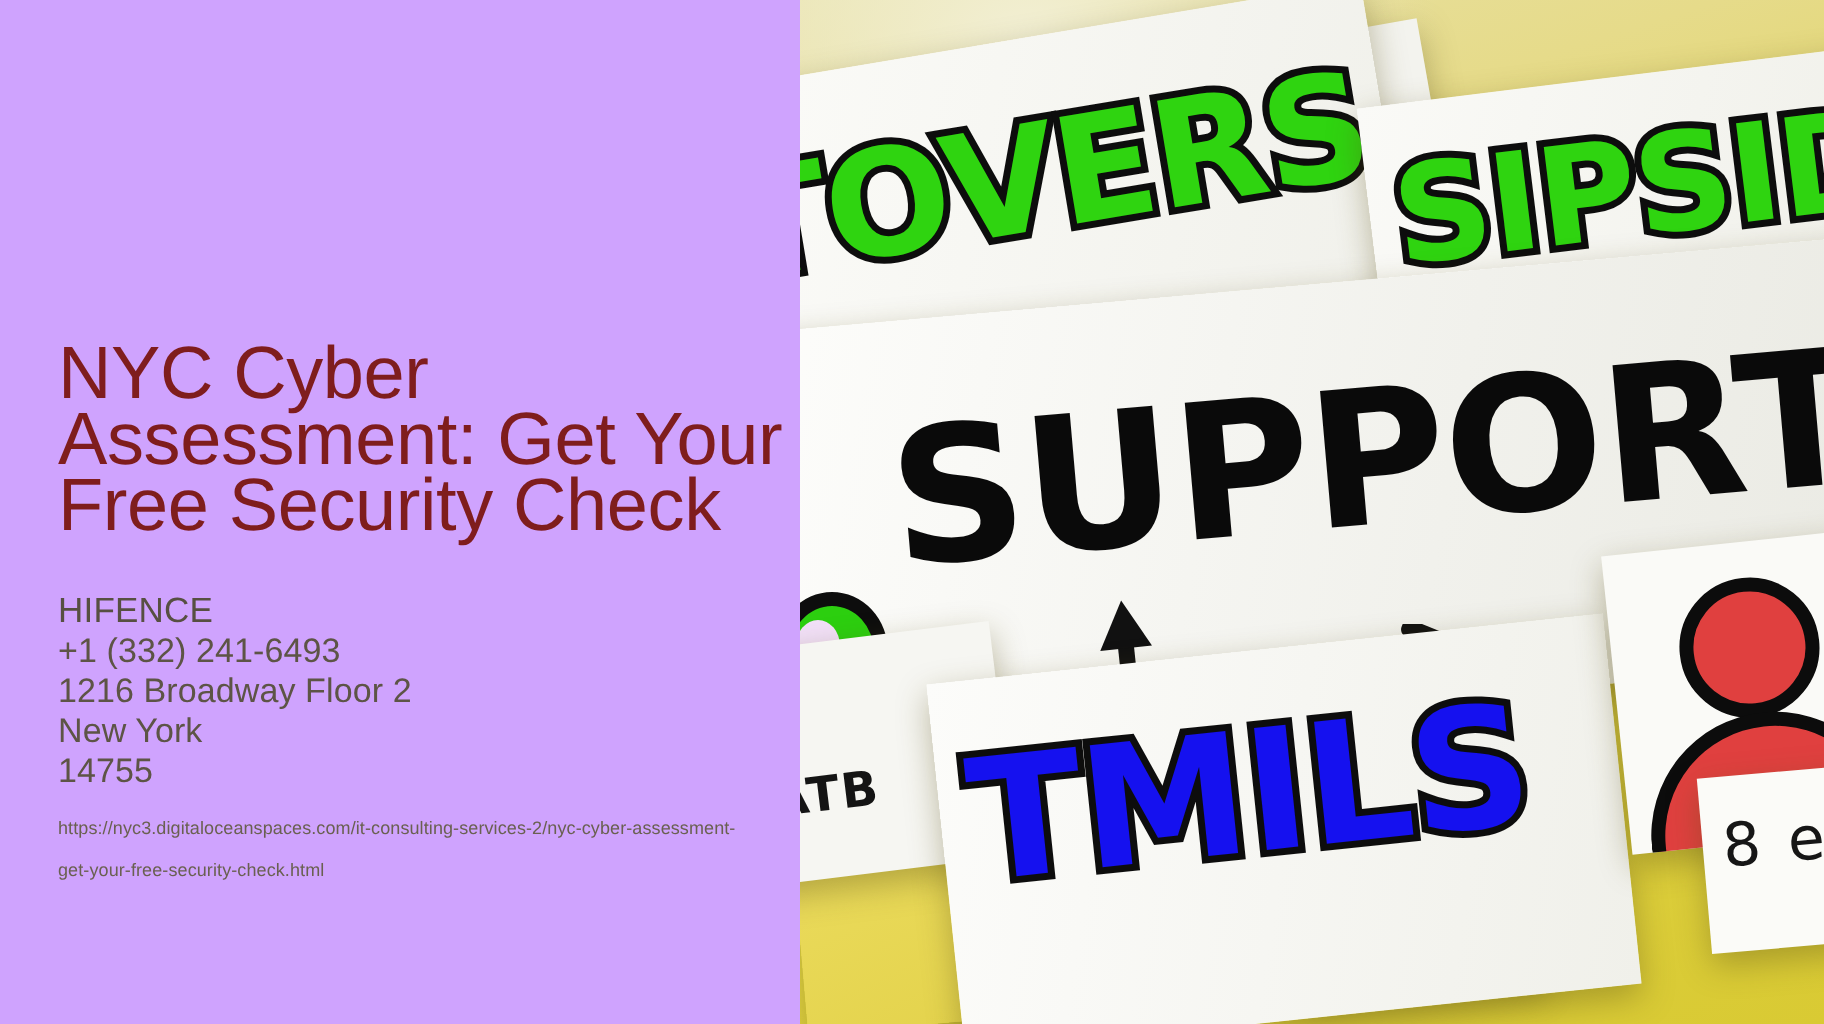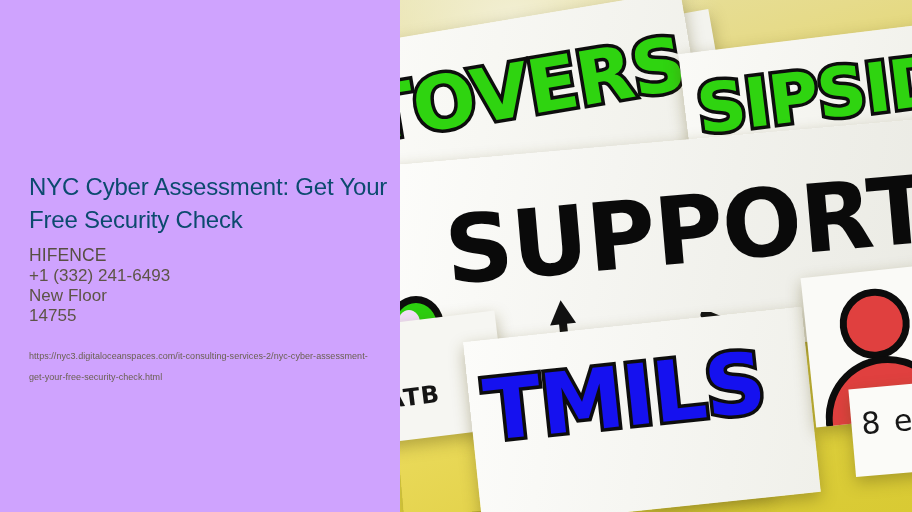--- a/index.html
+++ b/index.html
@@ -22,43 +22,43 @@
     flex:0 0 400px;
     background:#cfa3fe;
   }
   #info-block {
     position:absolute;
     left:29px;
     top:170px;
     width:368px;
   }
   #page-title {
-    font-size:24px;
+    font-size:37px;
     line-height:33px;
     font-weight:400;
-    color:#0c4a6e;
+    color:#7f1d1d;
     letter-spacing:-0.2px;
     white-space:pre-line;
   }
   #brand-name {
-    margin-top:9px;
+    margin-top:26px;
     font-size:17.5px;
     line-height:21px;
     font-weight:400;
     color:#574f42;
     letter-spacing:0.1px;
   }
   .contact-line {
     font-size:17px;
     line-height:20px;
     color:#5d5446;
     letter-spacing:0.05px;
   }
   #source-url {
-    margin-top:20px;
+    margin-top:8px;
     font-size:9px;
     line-height:21px;
     color:#6a6051;
     width:340px;
     word-break:break-all;
     letter-spacing:0.05px;
   }
 
   
   #photo-panel {
@@ -264,22 +264,23 @@
 
   <div id="left-panel">
     <div id="info-block">
 
       <h1 id="page-title">NYC Cyber Assessment: Get Your Free Security Check</h1>
 
       <div id="brand-name">HIFENCE</div>
 
       <div class="contact-line">+1 (332) 241-6493</div>
 
-
-      <div class="contact-line">New Floor</div>
+      <div class="contact-line">1216 Broadway Floor 2</div>
+
+      <div class="contact-line">New York</div>
 
       <div class="contact-line">14755</div>
 
       <div id="source-url">https://nyc3.digitaloceanspaces.com/it-consulting-services-2/nyc-cyber-assessment-get-your-free-security-check.html</div>
 
     </div>
   </div>
 
   <div id="photo-panel">
     <div id="photo-bg"></div>

